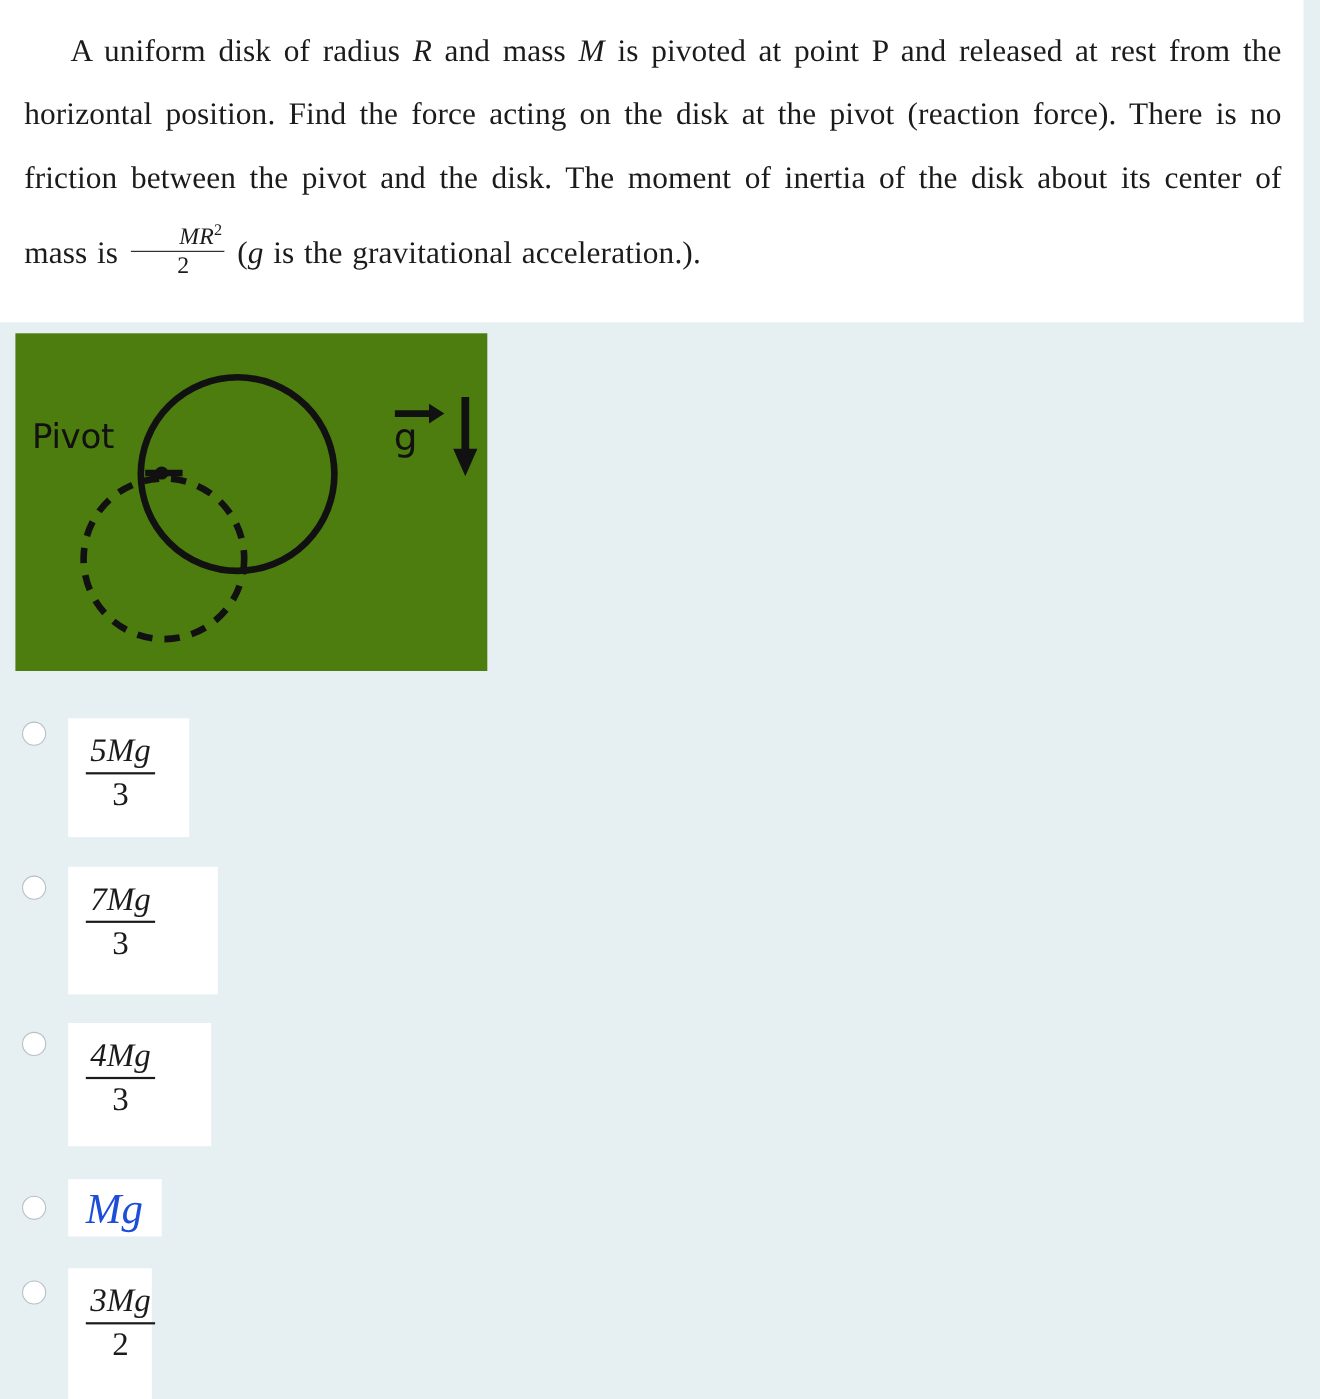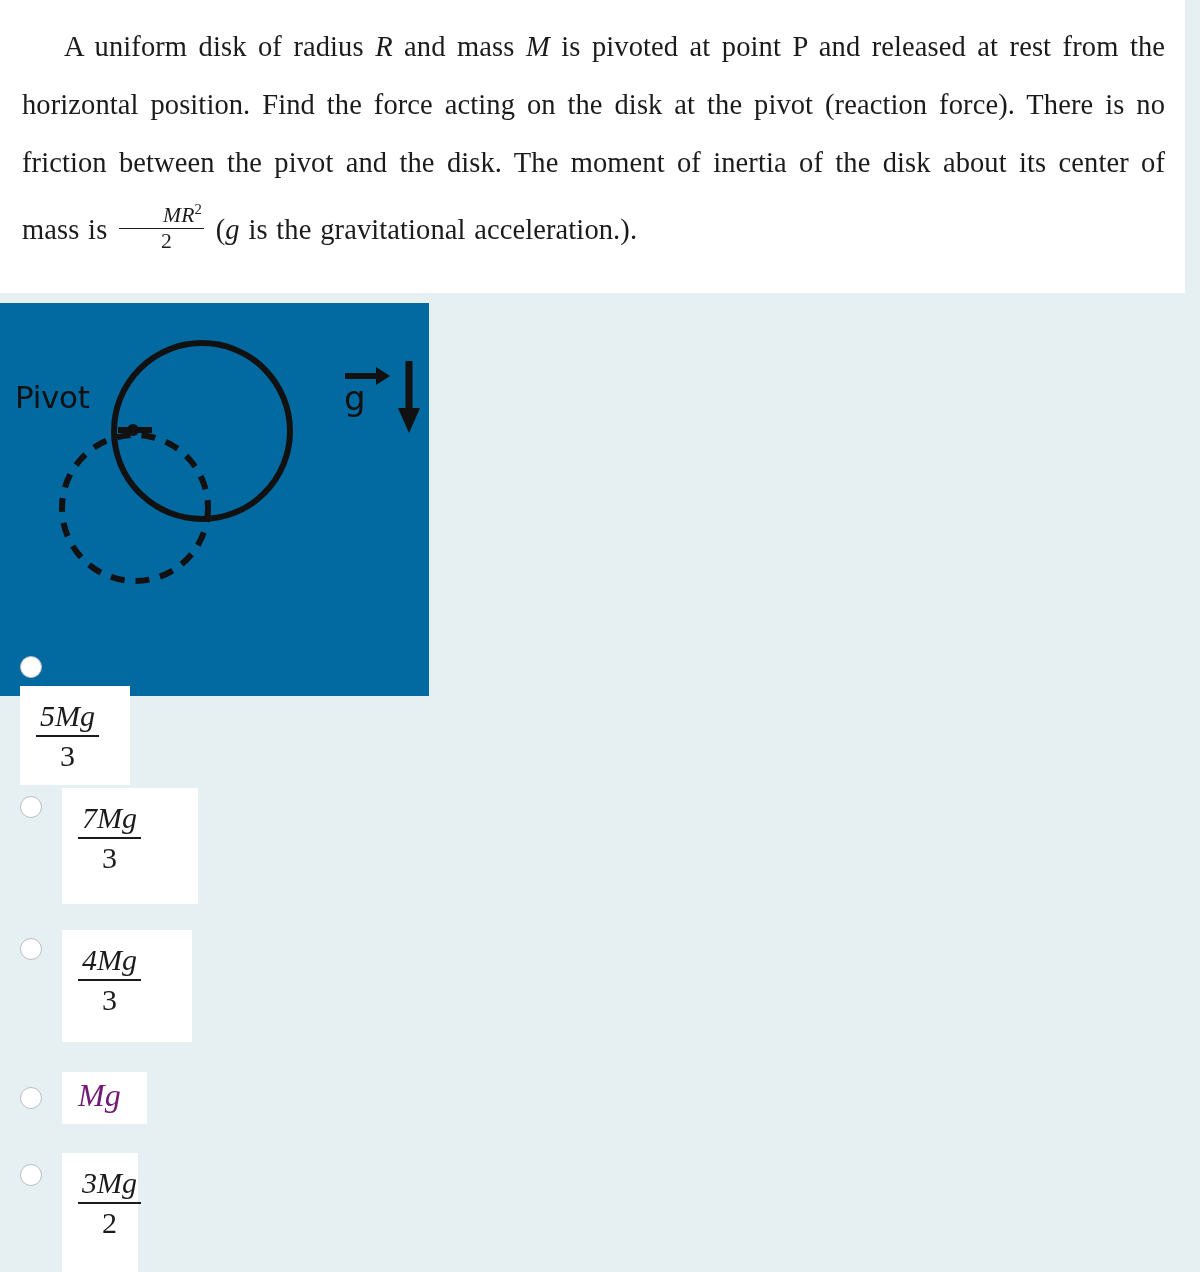--- a/index.html
+++ b/index.html
@@ -61,25 +61,25 @@
   }
   sup.exp {
     font-size: 0.68em;
     vertical-align: super;
     line-height: 0;
   }
 
   
   #figure-block {
     position: absolute;
-    left: 0;
+    left: 14px;
     top: 303px;
     width: 429px;
-    height: 393px;
-    background: #0369a1;
+    height: 307px;
+    background: #4d7c0f;
   }
   #figure-svg {
     position: absolute;
     left: 0;
     top: 0;
   }
   #pivot-label {
     position: absolute;
     left: 15px;
     top: 76px;
@@ -132,23 +132,23 @@
     display: block;
     padding: 0 4px 3px 4px;
     border-bottom: 2px solid #1b1b1b;
   }
   .frac-big .den {
     display: block;
     padding-top: 3px;
   }
   .plain-big {
     display: inline-block;
-    font-size: 32px;
+    font-size: 39px;
     line-height: 1.06;
-    color: #701a75;
+    color: #1d4ed8;
   }
 </style>
 </head>
 <body>
 
 <div id="question-block">
   <div id="question-text">
     <span class="mup">A uniform disk of radius </span><span class="mi">R</span><span class="mup"> and mass </span><span class="mi">M</span><span class="mup"> is pivoted at point P and released at rest from the horizontal position. Find the force acting on the disk at the pivot (reaction force). There is no friction between the pivot and the disk. The moment of inertia of the disk about its center of mass is </span><span class="frac-inline"><span class="num"><span class="mi">MR</span><sup class="exp">2</sup></span><span class="den mup">2</span></span><span class="mup"> (</span><span class="mi">g</span><span class="mup"> is the gravitational acceleration.).</span>
   </div>
 </div>
@@ -176,21 +176,21 @@
     </g>
   </svg>
 
   <div id="pivot-label">Pivot</div>
 
   <div style="position:absolute;left:344px;top:78px;font-family:'DejaVu Sans',sans-serif;font-size:34px;color:#111111;line-height:1;">g</div>
 </div>
 
 <div id="options">
 
-  <div class="option-row" style="height:140px;flex-direction:column;">
+  <div class="option-row" style="height:140px;">
     <div class="radio" style="margin-top:11px;"></div>
     <div class="option-box" style="width:110px;height:108px;margin-left:20px;margin-top:8px;">
       <span class="frac-big">
         <span class="num mi">5Mg</span>
         <span class="den mup">3</span>
       </span>
     </div>
   </div>
 
   <div class="option-row" style="height:143px;">

